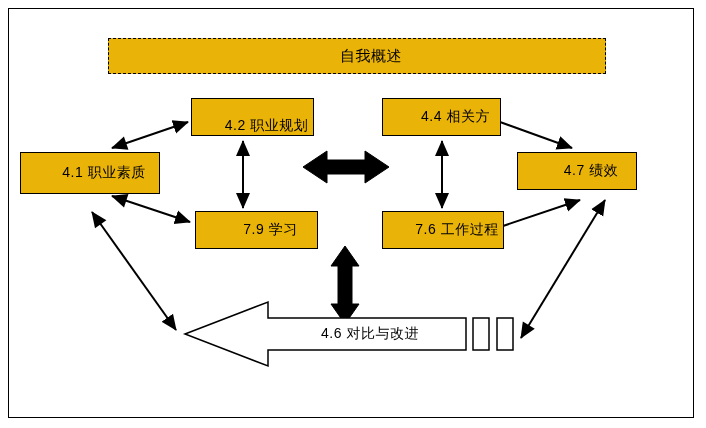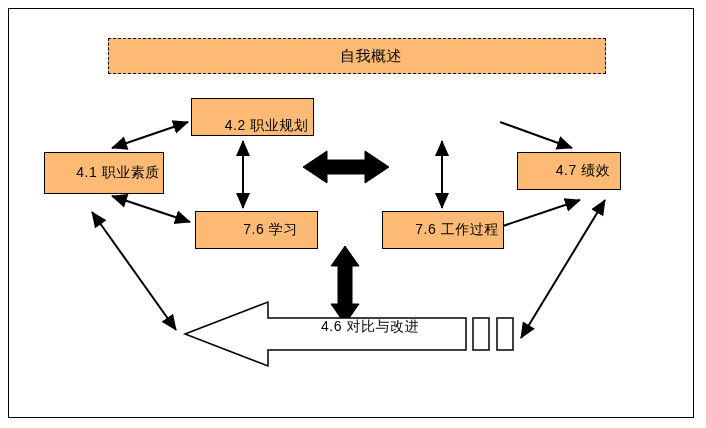--- a/index.html
+++ b/index.html
@@ -23,21 +23,21 @@
     top: 8px;
     width: 686px;
     height: 410px;
     border: 1px solid #000;
     box-sizing: border-box;
   }
   .node {
     position: absolute;
     box-sizing: border-box;
     border: 1px solid #000;
-    background: #fdba74;
+    background: #eab308;
     display: flex;
     align-items: center;
     justify-content: center;
     font-size: 14px;
     color: #000;
     letter-spacing: 0.5px;
     z-index: 5;
     padding-left: 28px;
   }
   .node.dashed {
@@ -55,20 +55,21 @@
   .svg-top {
     z-index: 8;
   }
   .banner-label {
     position: absolute;
     z-index: 9;
     font-size: 14px;
     color: #000;
     letter-spacing: 0.5px;
     display: flex;
+    align-items: center;
     justify-content: center;
   }
 </style>
 </head>
 <body>
 
 <div id="canvas">
 
   <div id="outer-frame"></div>
 
@@ -96,38 +97,41 @@
 
     <line x1="92" y1="212" x2="176" y2="330" stroke="#000" stroke-width="2" marker-start="url(#arrowStart)" marker-end="url(#arrowEnd)"></line>
 
     <line x1="521" y1="338" x2="605" y2="200" stroke="#000" stroke-width="2" marker-start="url(#arrowStart)" marker-end="url(#arrowEnd)"></line>
   </svg>
 
   <div class="node dashed" style="left:108px; top:38px; width:498px; height:36px;">
     <span>自我概述</span>
   </div>
 
-  <div class="node" style="left:44px; top:152px; width:120px; height:42px;">
+  <div class="node" style="left:20px; top:152px; width:140px; height:42px;">
     <span>4.1 职业素质</span>
   </div>
 
   <div class="node" style="left:191px; top:98px; width:123px; height:38px;align-items:flex-end;">
     <span>4.2 职业规划</span>
   </div>
 
   <div class="node" style="left:195px; top:211px; width:123px; height:38px;">
-    <span>7.6 学习</span>
+    <span>7.9 学习</span>
   </div>
 
+  <div class="node" style="left:382px; top:98px; width:119px; height:38px;">
+    <span>4.4 相关方</span>
+  </div>
 
   <div class="node" style="left:382px; top:211px; width:122px; height:38px;">
     <span>7.6 工作过程</span>
   </div>
 
-  <div class="node" style="left:517px; top:152px; width:104px; height:38px;">
+  <div class="node" style="left:517px; top:152px; width:120px; height:38px;">
     <span>4.7 绩效</span>
   </div>
 
   <svg class="svg-layer svg-top" viewBox="0 0 706 428">
 
     <g>
       <path d="M303,167 L327,151 L327,160 L365,160 L365,151 L389,167 L365,183 L365,174 L327,174 L327,183 Z" fill="#000" stroke="#000" stroke-width="1"></path>
     </g>
 
     <g>

